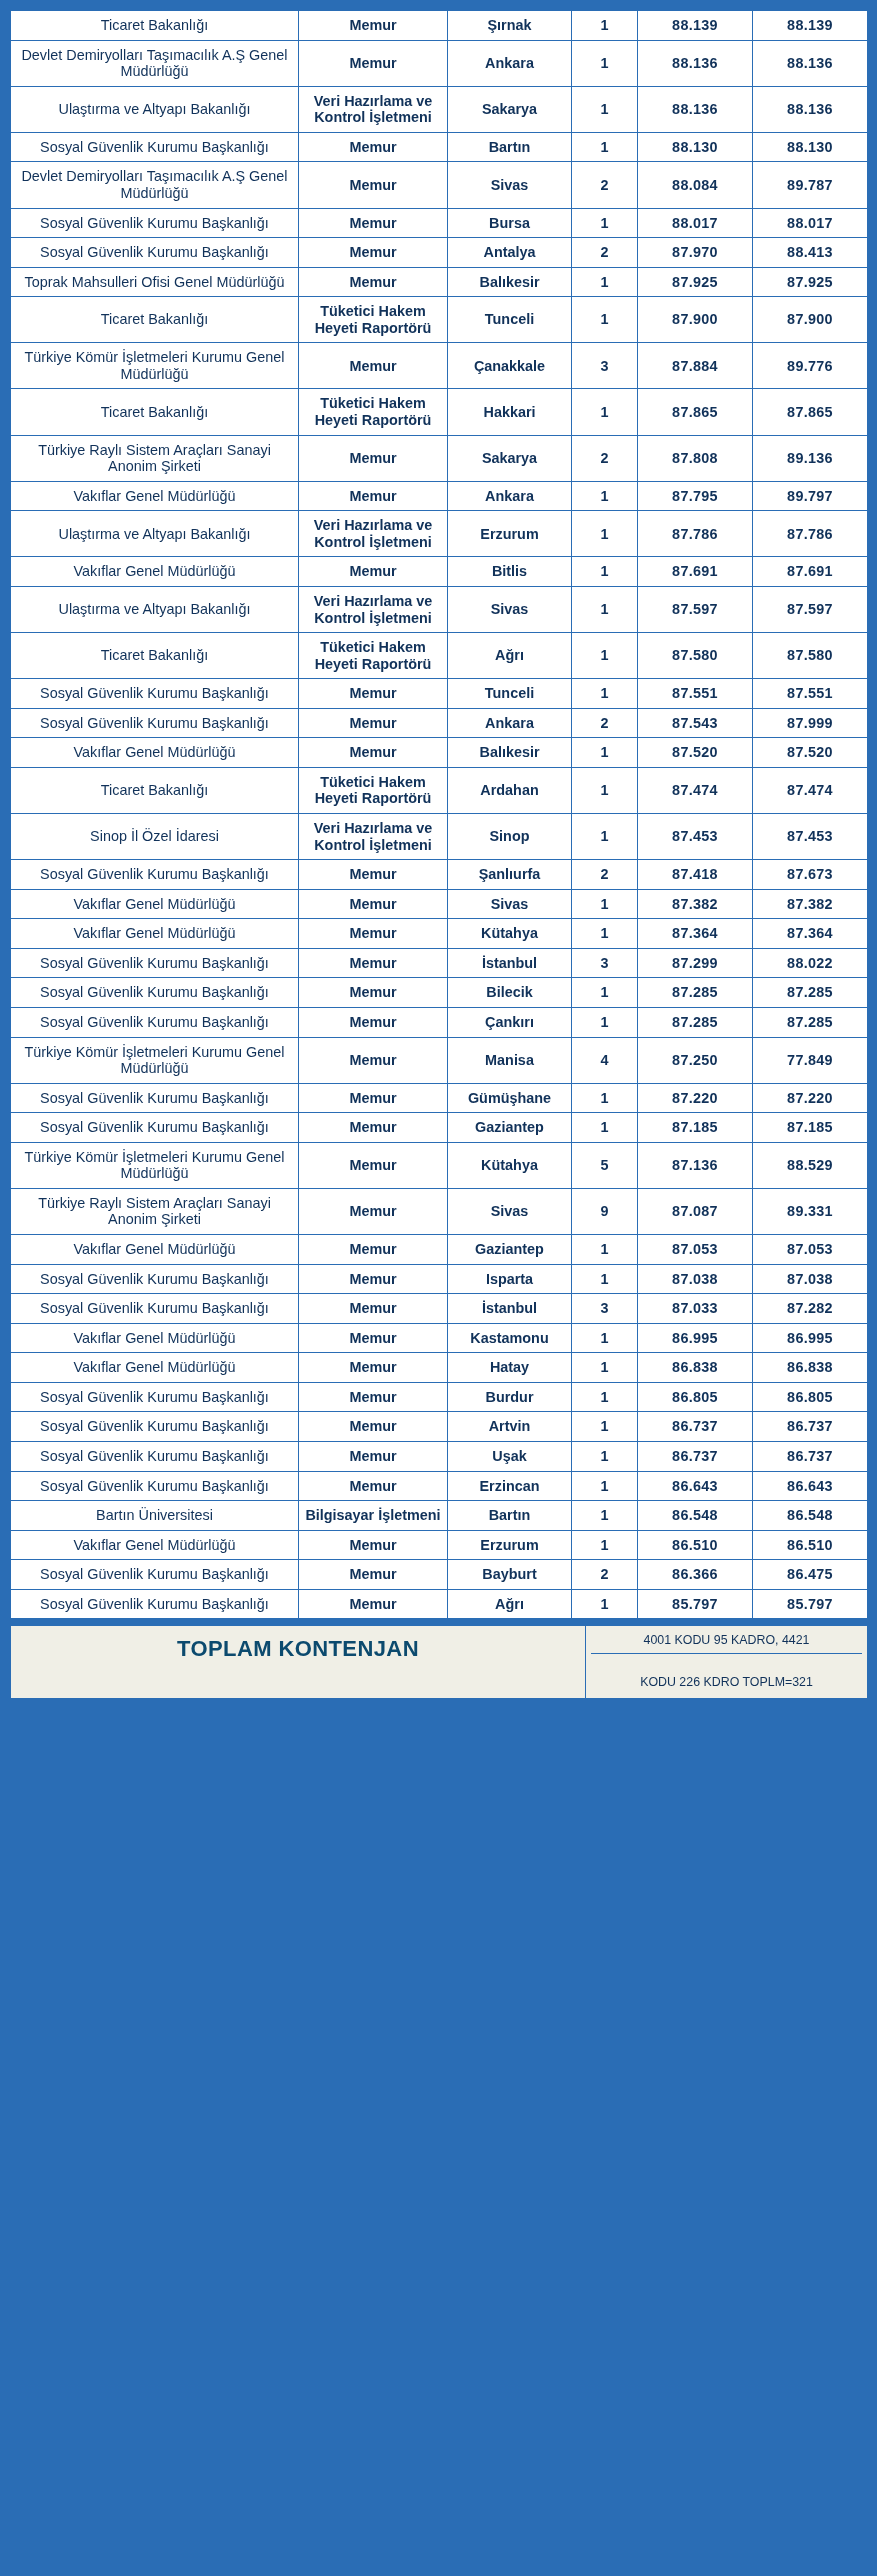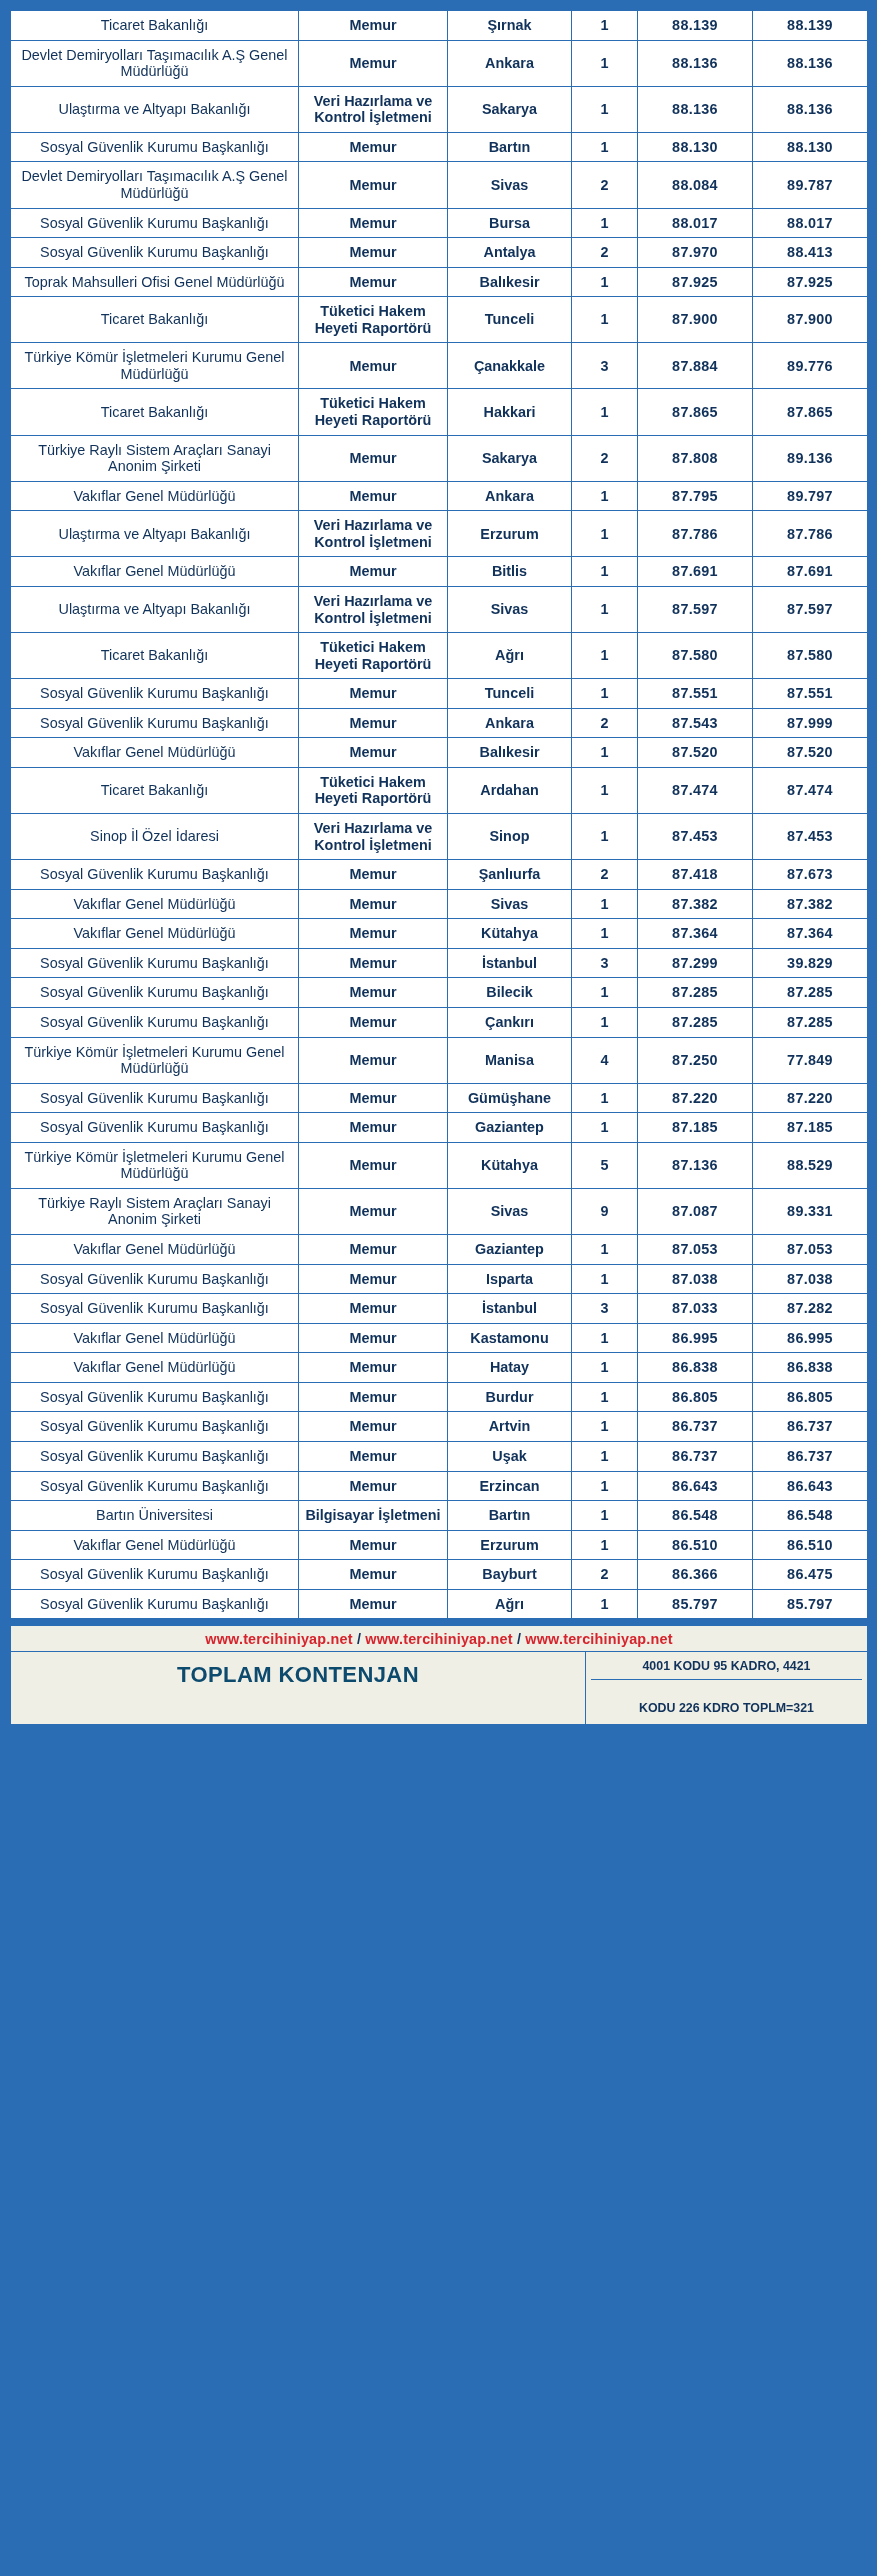--- a/index.html
+++ b/index.html
@@ -67,21 +67,21 @@
     font-weight: bold;
     color: #0c4a6e;
     padding: 10px 0 12px 0;
     letter-spacing: 0.4px;
   }
   .footer-codes {
     flex: 1 1 auto;
     border-left: 1px solid #2a6db5;
     padding: 6px 5px;
     font-size: 12.4px;
-    font-weight: bold;
+    font-weight: normal;
     color: #11325a;
     text-align: center;
     line-height: 1.45;
   }
   .footer-codes .line2 { border-top: 1px solid #2a6db5; margin-top: 3px; padding-top: 20px; }
 </style>
 </head>
 <body>
 
 <div class="page">
@@ -287,21 +287,21 @@
           <td class="c-kon">1</td>
           <td class="c-tmin">87.364</td>
           <td class="c-tmax">87.364</td>
         </tr>
         <tr>
           <td class="c-kurum">Sosyal Güvenlik Kurumu Başkanlığı</td>
           <td class="c-unvan">Memur</td>
           <td class="c-il">İstanbul</td>
           <td class="c-kon">3</td>
           <td class="c-tmin">87.299</td>
-          <td class="c-tmax">39.829</td>
+          <td class="c-tmax">88.022</td>
         </tr>
         <tr>
           <td class="c-kurum">Sosyal Güvenlik Kurumu Başkanlığı</td>
           <td class="c-unvan">Memur</td>
           <td class="c-il">Bilecik</td>
           <td class="c-kon">1</td>
           <td class="c-tmin">87.285</td>
           <td class="c-tmax">87.285</td>
         </tr>
         <tr>
@@ -453,27 +453,20 @@
           <td class="c-unvan">Memur</td>
           <td class="c-il">Ağrı</td>
           <td class="c-kon">1</td>
           <td class="c-tmin">85.797</td>
           <td class="c-tmax">85.797</td>
         </tr>
       </tbody>
   </table>
 
   <div class="footer">
-    <div class="footer-links">
-      <span>www.tercihiniyap.net</span>
-      <span class="sep">/</span>
-      <span>www.tercihiniyap.net</span>
-      <span class="sep">/</span>
-      <span>www.tercihiniyap.net</span>
-    </div>
     <div class="footer-bottom">
       <div class="footer-total">TOPLAM KONTENJAN</div>
       <div class="footer-codes">
         <div>4001 KODU 95 KADRO, 4421</div>
         <div class="line2">KODU 226 KDRO TOPLM=321</div>
       </div>
     </div>
   </div>
 
 </div>

